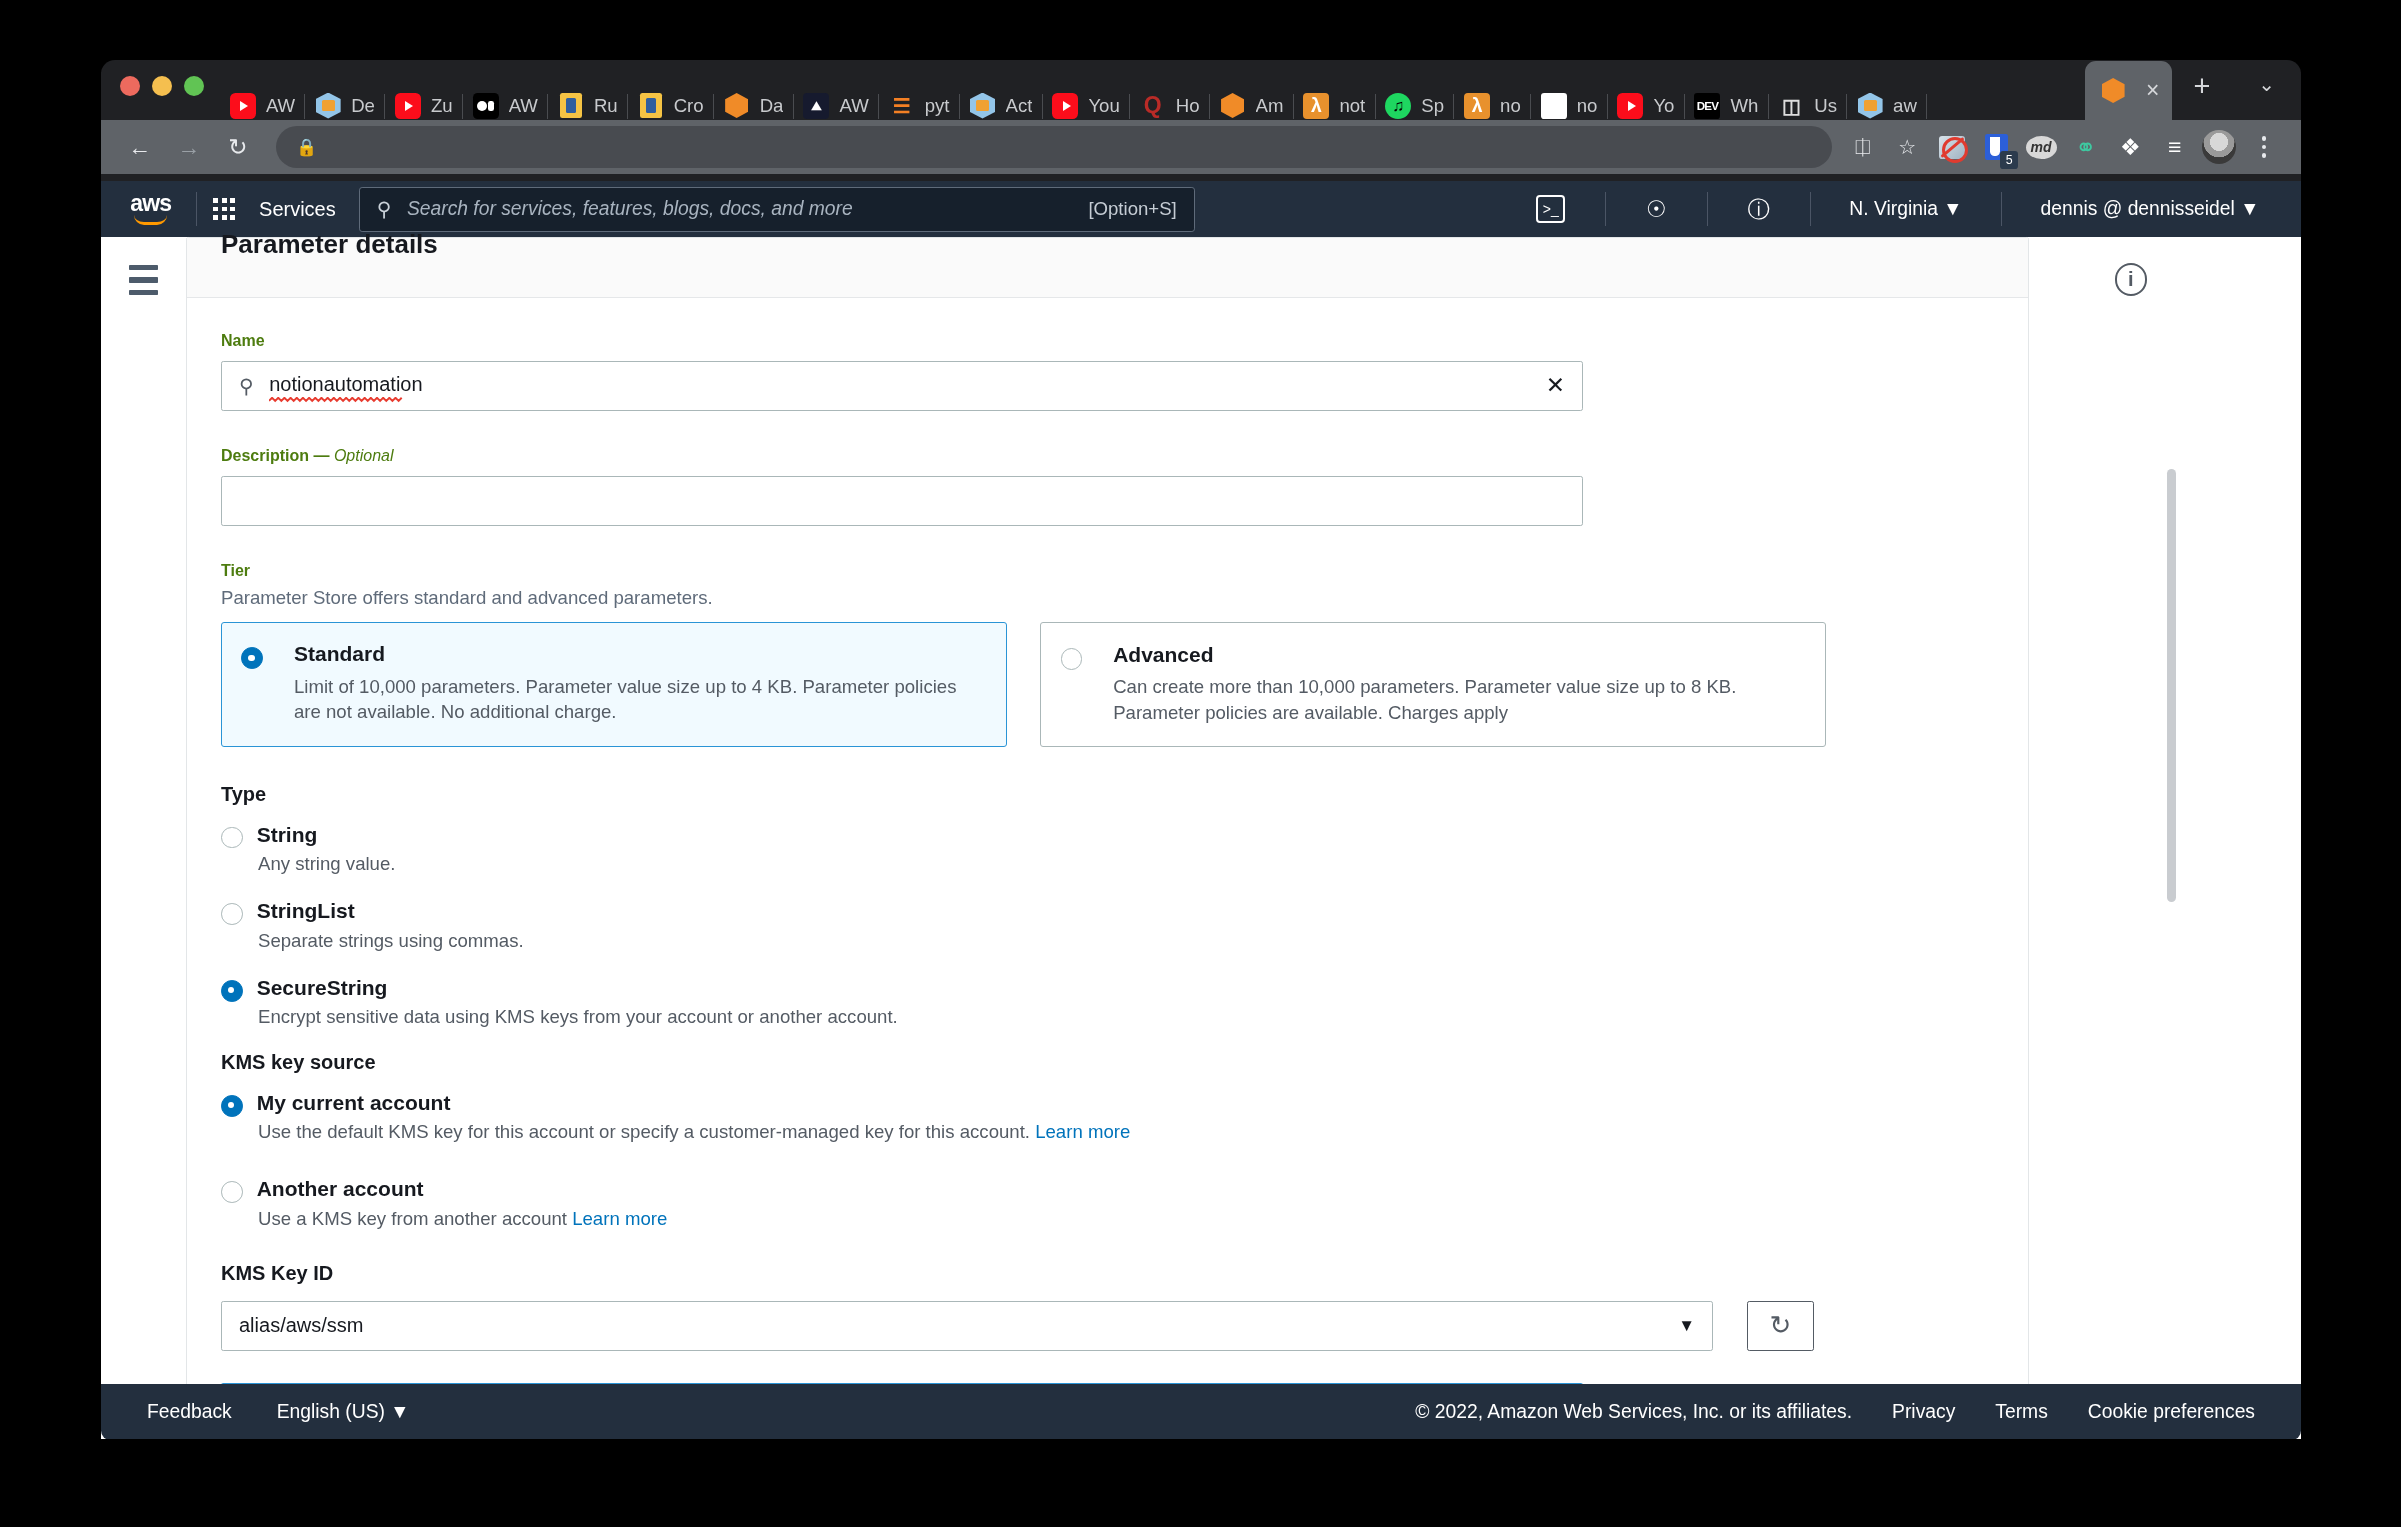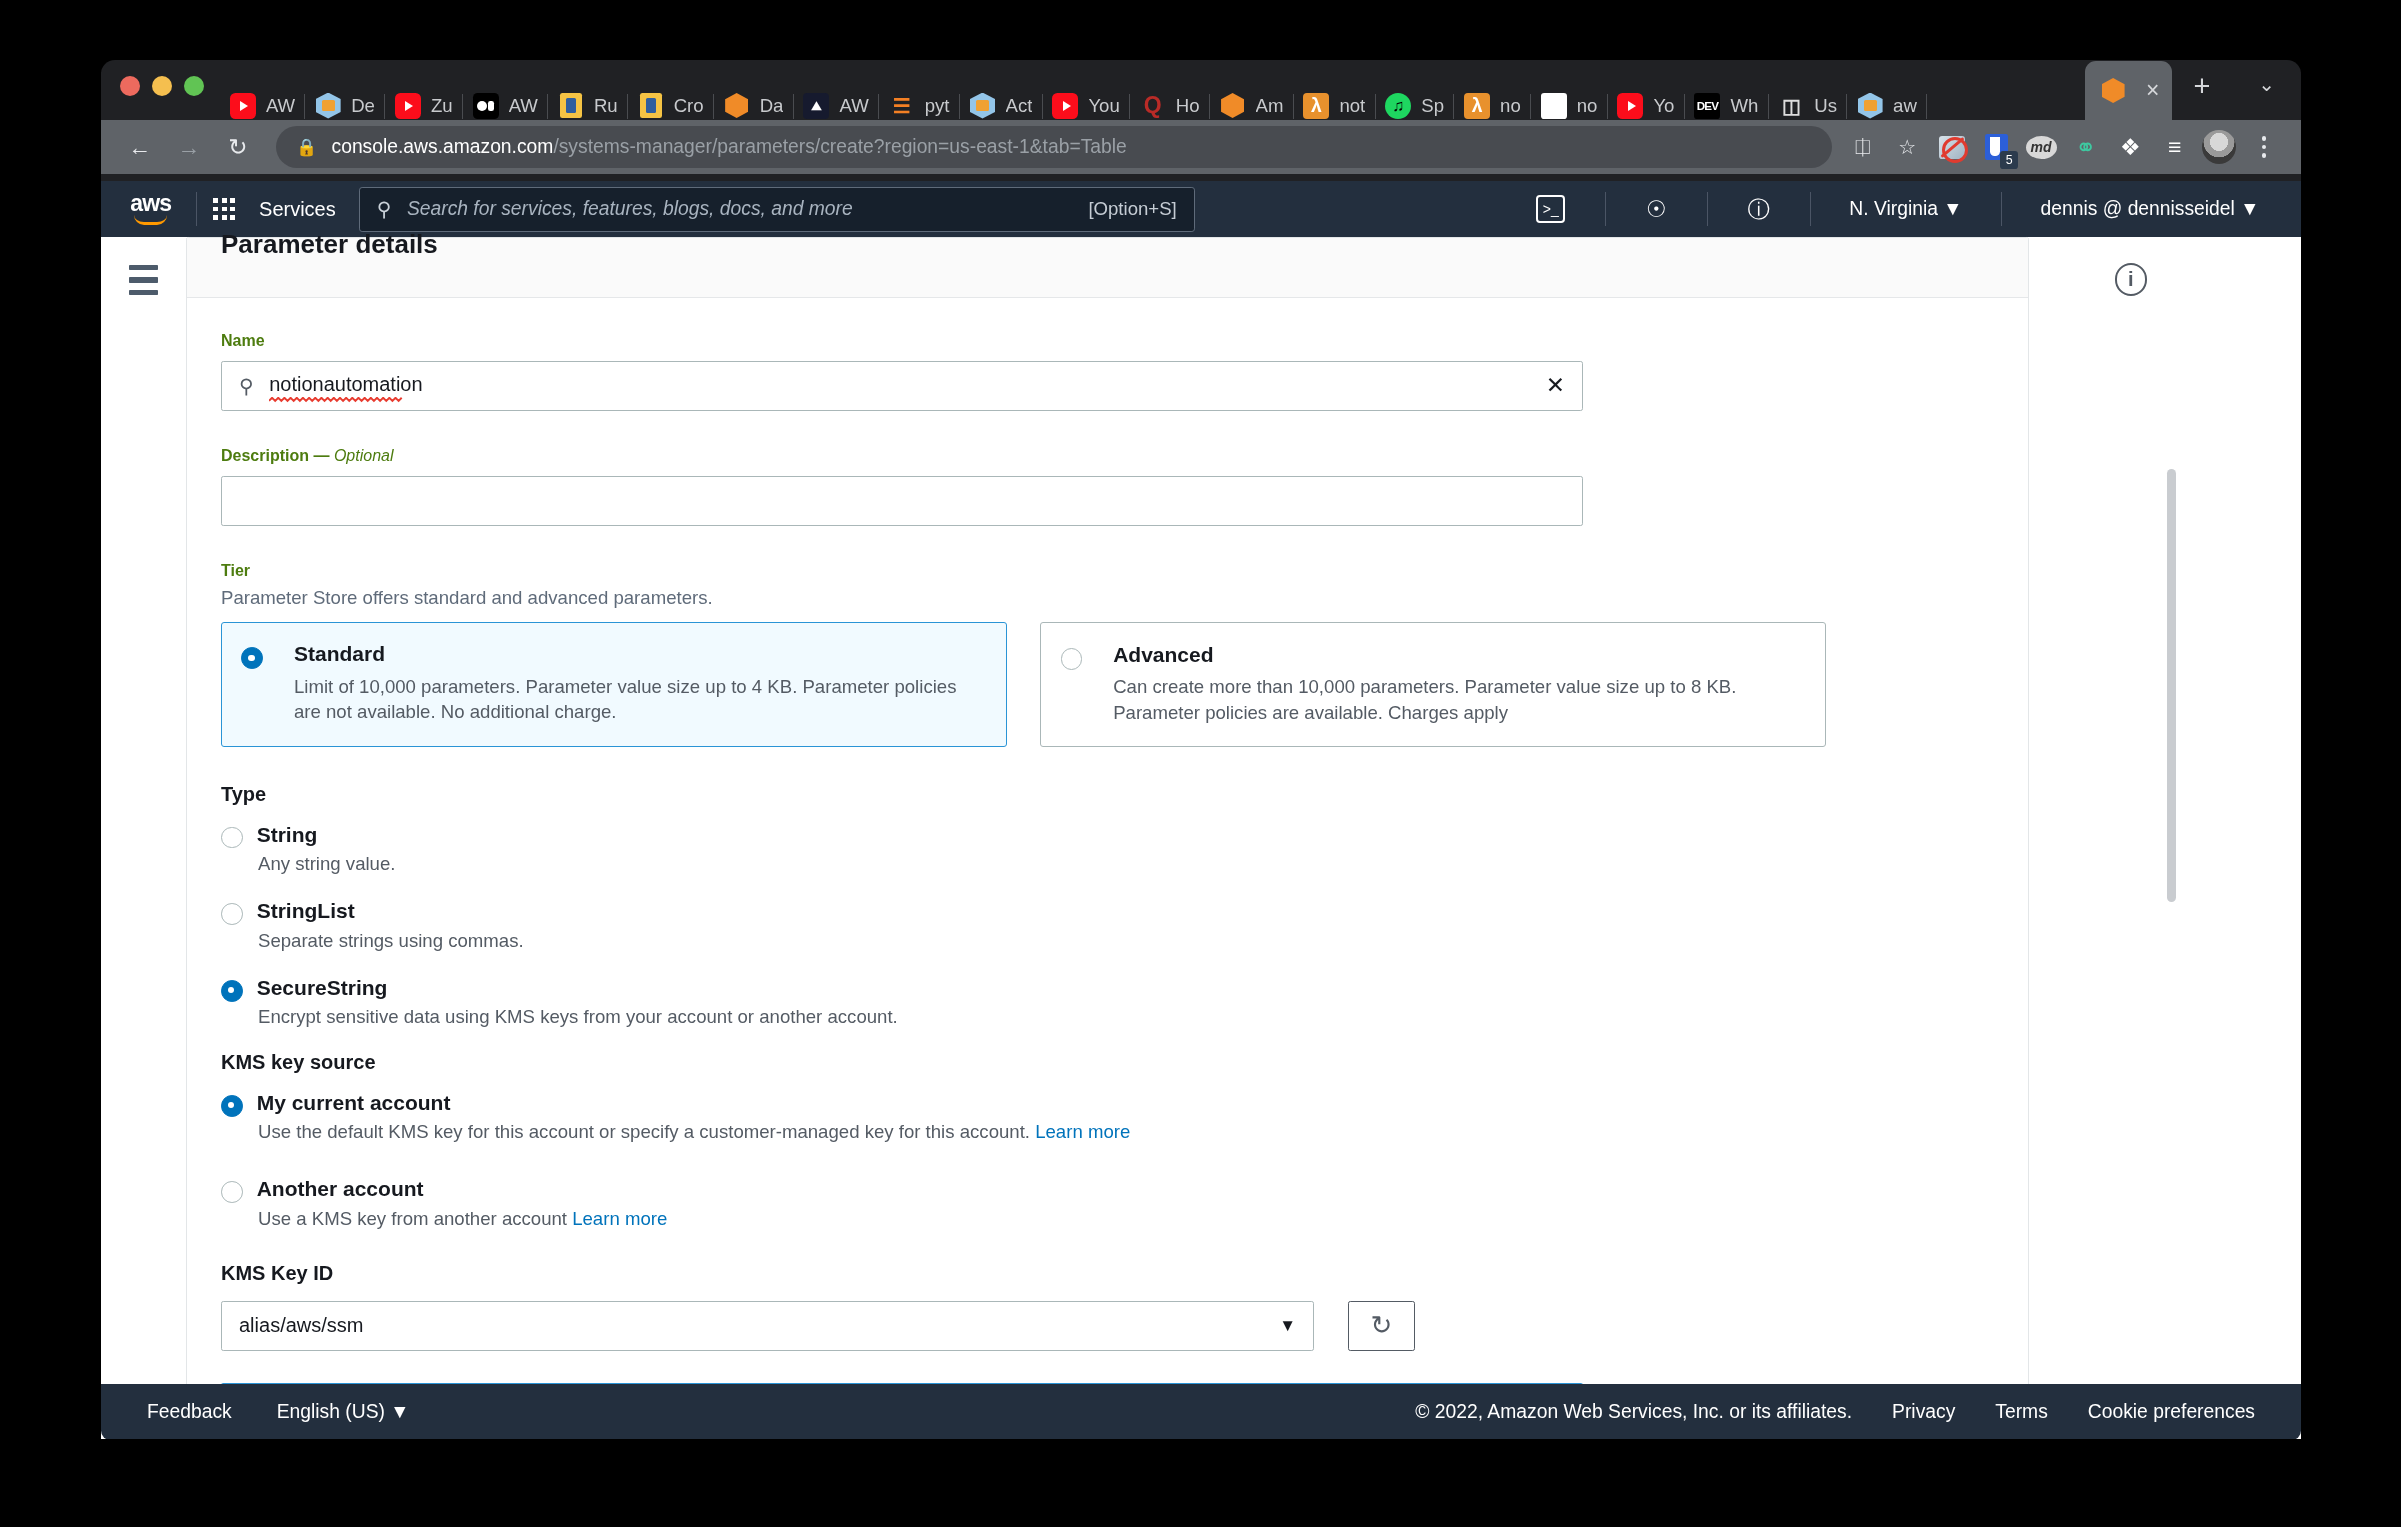--- a/index.html
+++ b/index.html
@@ -282,21 +282,21 @@
   .radio-row { display:flex; gap:14px; align-items:center; margin-bottom: 4.6px;}
   .radio-row .rtitle { font-size:21px; color:#16191f; font-weight:600; }
   .radio-desc { font-size:18.6px; color:#545b64; margin: 4.6px 0 23px 37px; }
   .radio-desc.kms { margin-left: 37px; margin-bottom: 32.5px; }
   a.lnk { color:#0073bb; text-decoration:none; }
 
   .sect-label { font-size:20px; color:#16191f; font-weight:bold; margin-bottom: 15.5px;}
 
   .selectrow { display:flex; align-items:center; gap:34px; }
   .select {
-    width: 1093px; height: 50px;
+    width: 1492px; height: 50px;
     border:0.8px solid #aab7b8; border-radius:2.3px;
     display:flex; align-items:center; padding: 0 17px;
     background:#fff;
   }
   .select .val { font-size:20px; color:#16191f; }
   .select .caret { margin-left:auto; color:#16191f; font-size:17px;}
   .refresh {
     width: 67px; height: 50px;
     border: 1.5px solid #545b64; border-radius:2.3px;
     display:flex;align-items:center;justify-content:center;
@@ -479,21 +479,20 @@
       <div class="newtab">+</div>
       <div class="tablist">⌄</div>
     </div>
 
     <div class="toolbar">
       <div class="navbtn">←</div>
       <div class="navbtn dim">→</div>
       <div class="navbtn">↻</div>
       <div class="omnibox">
         <span class="lock">🔒</span>
-        <span class="url"><b>console.aws.amazon.com</b><span>/systems-manager/parameters/create?region=us-east-1&amp;tab=Table</span></span>
       </div>
       <div class="tb-icons">
         <div class="tbi">⎅</div>
         <div class="tbi">☆</div>
         <div class="tbi">
             <span class="ext-noscript"></span>
           </div>
         <div class="tbi">
             <span class="ext-pocket"></span>
             <span class="badge">5</span>

